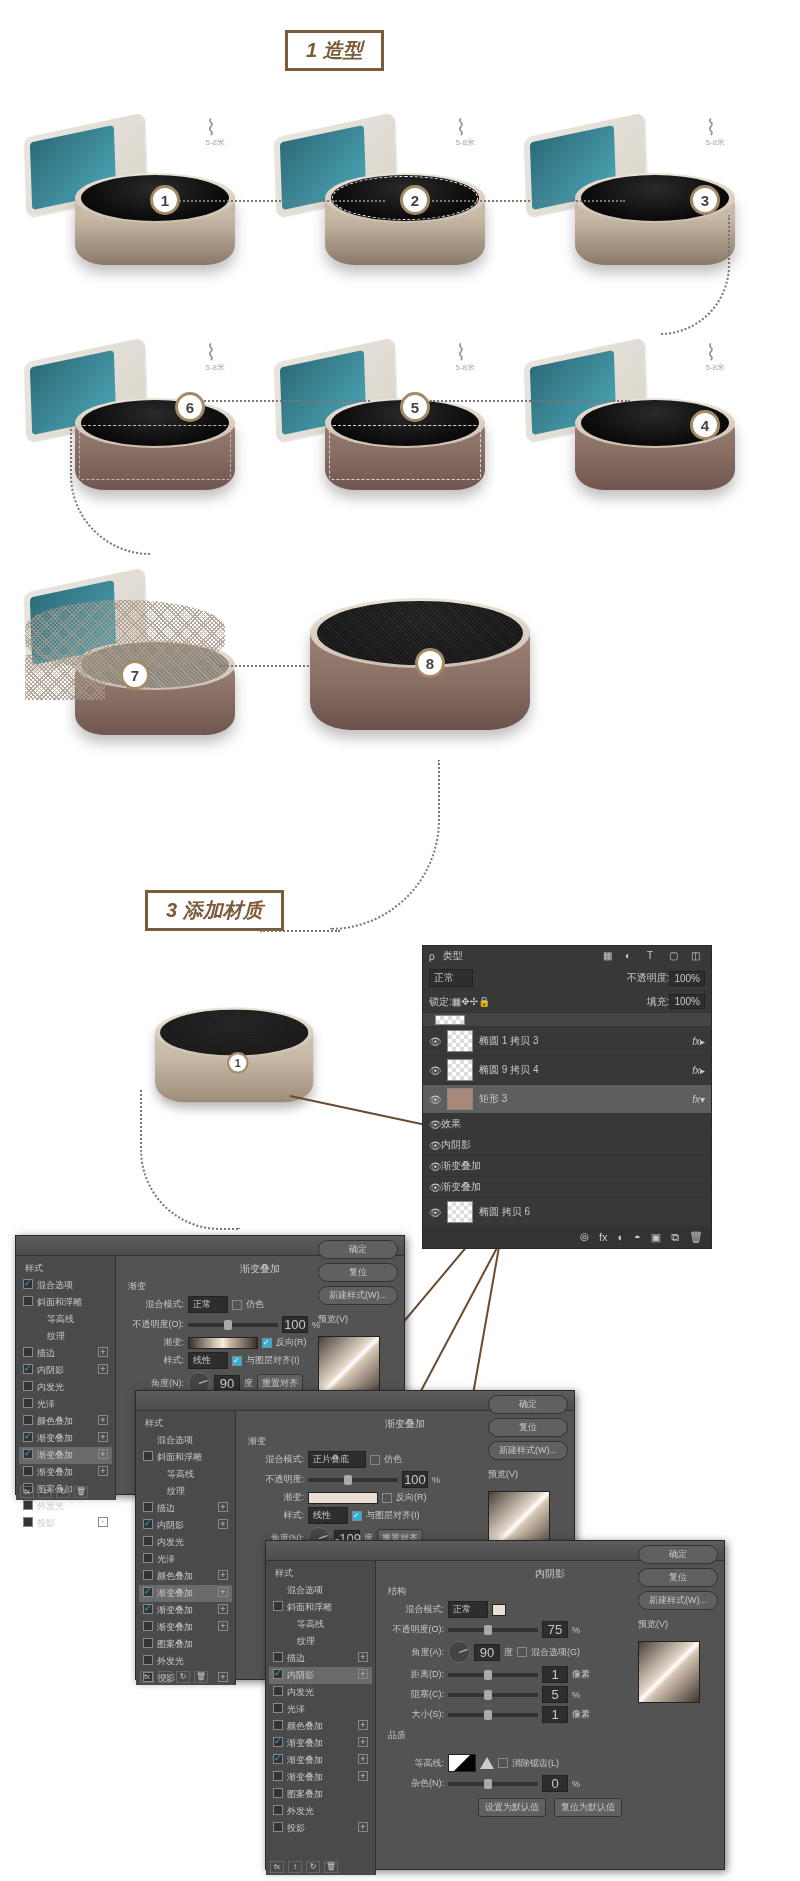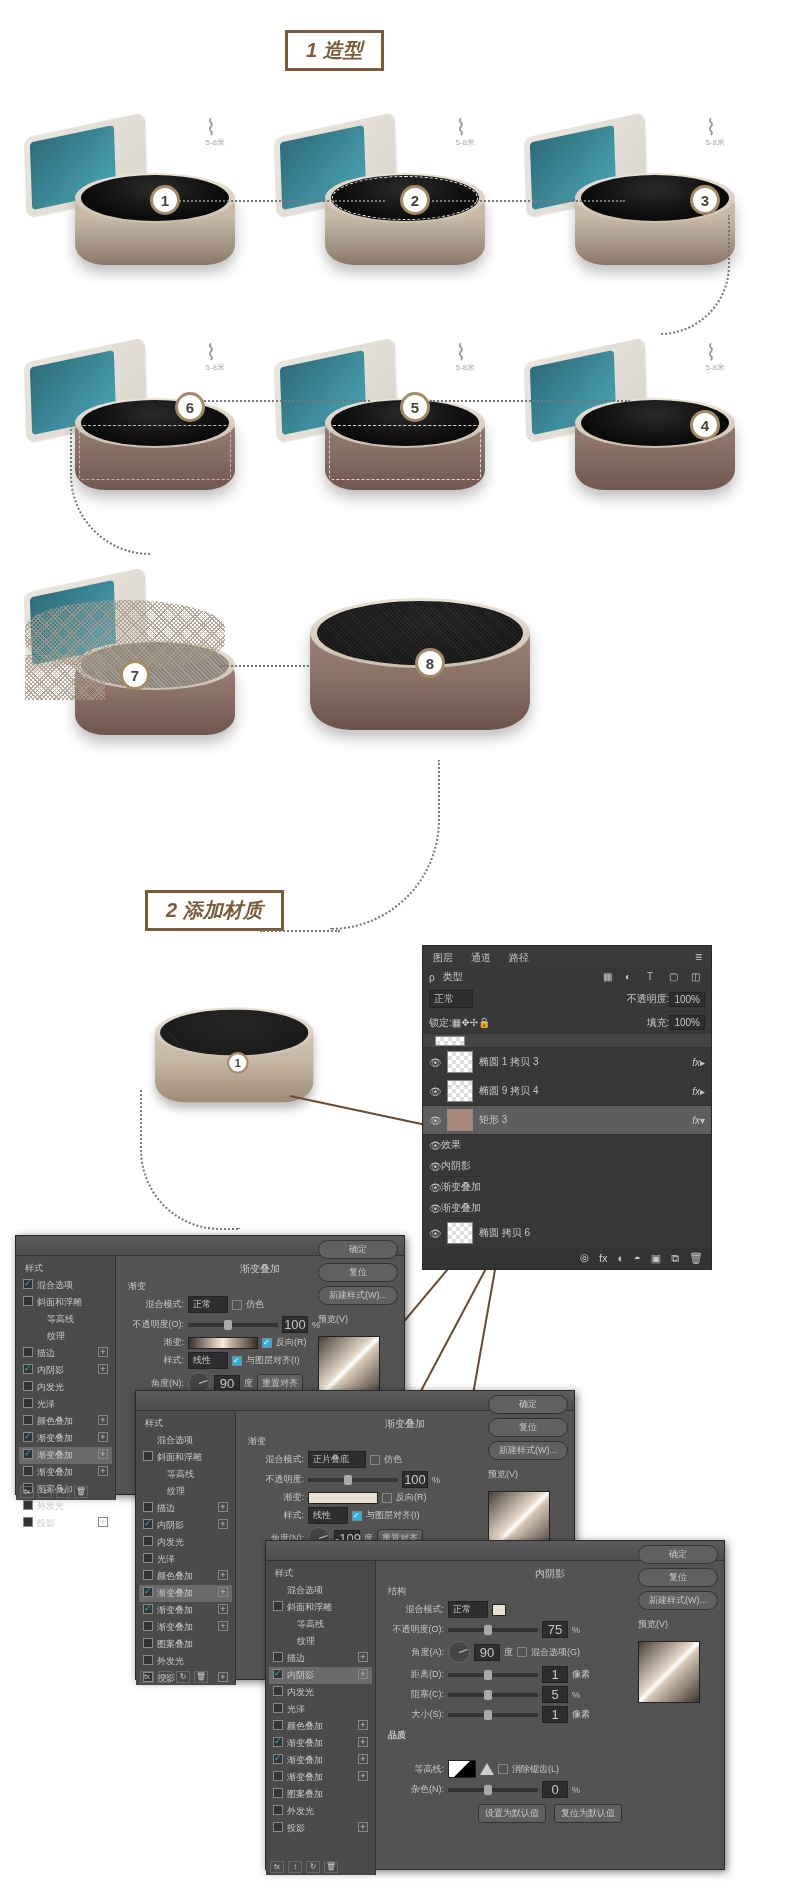--- a/index.html
+++ b/index.html
@@ -236,47 +236,41 @@
     <div class="bigspeaker">
       <div class="sbody bigpink"></div>
         <div class="srim"></div>
         <div class="stop grill"></div>
     </div>
     <div class="badge" style="left:105px;top:88px;">8</div>
   </div>
 
   <div class="dots-h" style="left:220px;top:665px;width:100px;"></div>
 
-  <div class="title-box t2">2 添加材质</div>
+  <div class="title-box t2">3 添加材质</div>
 
   <div class="dots-curve" style="left:330px;top:760px;width:110px;height:170px;border-radius:0 0 110px 0;"></div>
   <div class="dots-h" style="left:260px;top:930px;width:80px;"></div>
 
   <div class="bigstage" style="left:155px;top:980px;transform:scale(.72);transform-origin:top left;">
     <div class="bigspeaker">
       <div class="sbody" style="background:linear-gradient(180deg,#d6c9b8 0%,#c7b8a5 50%,#9c8c78 100%);"></div>
       <div class="srim"></div>
         <div class="stop grill"></div>
     </div>
     <div class="badge" style="left:100px;top:100px;">1</div>
   </div>
   <div class="dots-curve" style="left:140px;top:1090px;width:100px;height:140px;border-radius:0 0 0 80px;border-right:none;border-left:2px dotted #777;"></div>
 
   <div class="brownline" style="left:290px;top:1095px;width:180px;transform:rotate(12deg);"></div>
   <div class="brownline" style="left:505px;top:1200px;width:240px;transform:rotate(130deg);"></div>
   <div class="brownline" style="left:515px;top:1213px;width:210px;transform:rotate(118deg);"></div>
   <div class="brownline" style="left:508px;top:1195px;width:390px;transform:rotate(100deg);"></div>
 
   <div class="layers">
-    <div class="tabs">
-      <span>图层</span>
-      <span>通道</span>
-      <span>路径</span>
-      <span class="menu">≡</span>
-    </div>
     <div class="icorow">
       <span style="font-size:10px;">ρ</span>
       <span>类型</span>
       <span style="flex:1"></span>
       <span class="ico">▦</span>
       <span class="ico">◐</span>
       <span class="ico">T</span>
       <span class="ico">▢</span>
       <span class="ico">◫</span>
     </div>
@@ -586,21 +580,21 @@
             <div class="slider"></div>
             <span class="num">5</span>
             <span>%</span>
           </div>
         <div class="line">
             <span class="lbl">大小(S):</span>
             <div class="slider"></div>
             <span class="num">1</span>
             <span>像素</span>
           </div>
-        <div style="font-size:9px;margin:6px 0 18px 4px;font-weight:bold;">品质</div>
+        <div style="font-size:9px;margin:6px 0 12px 4px;">品质</div>
         <div class="line">
             <span class="lbl">等高线:</span>
             <span class="contour"></span>
             <span class="tri"></span>
             <span class="cb"></span>
             <span>消除锯齿(L)</span>
           </div>
         <div class="line">
             <span class="lbl">杂色(N):</span>
             <div class="slider"></div>

